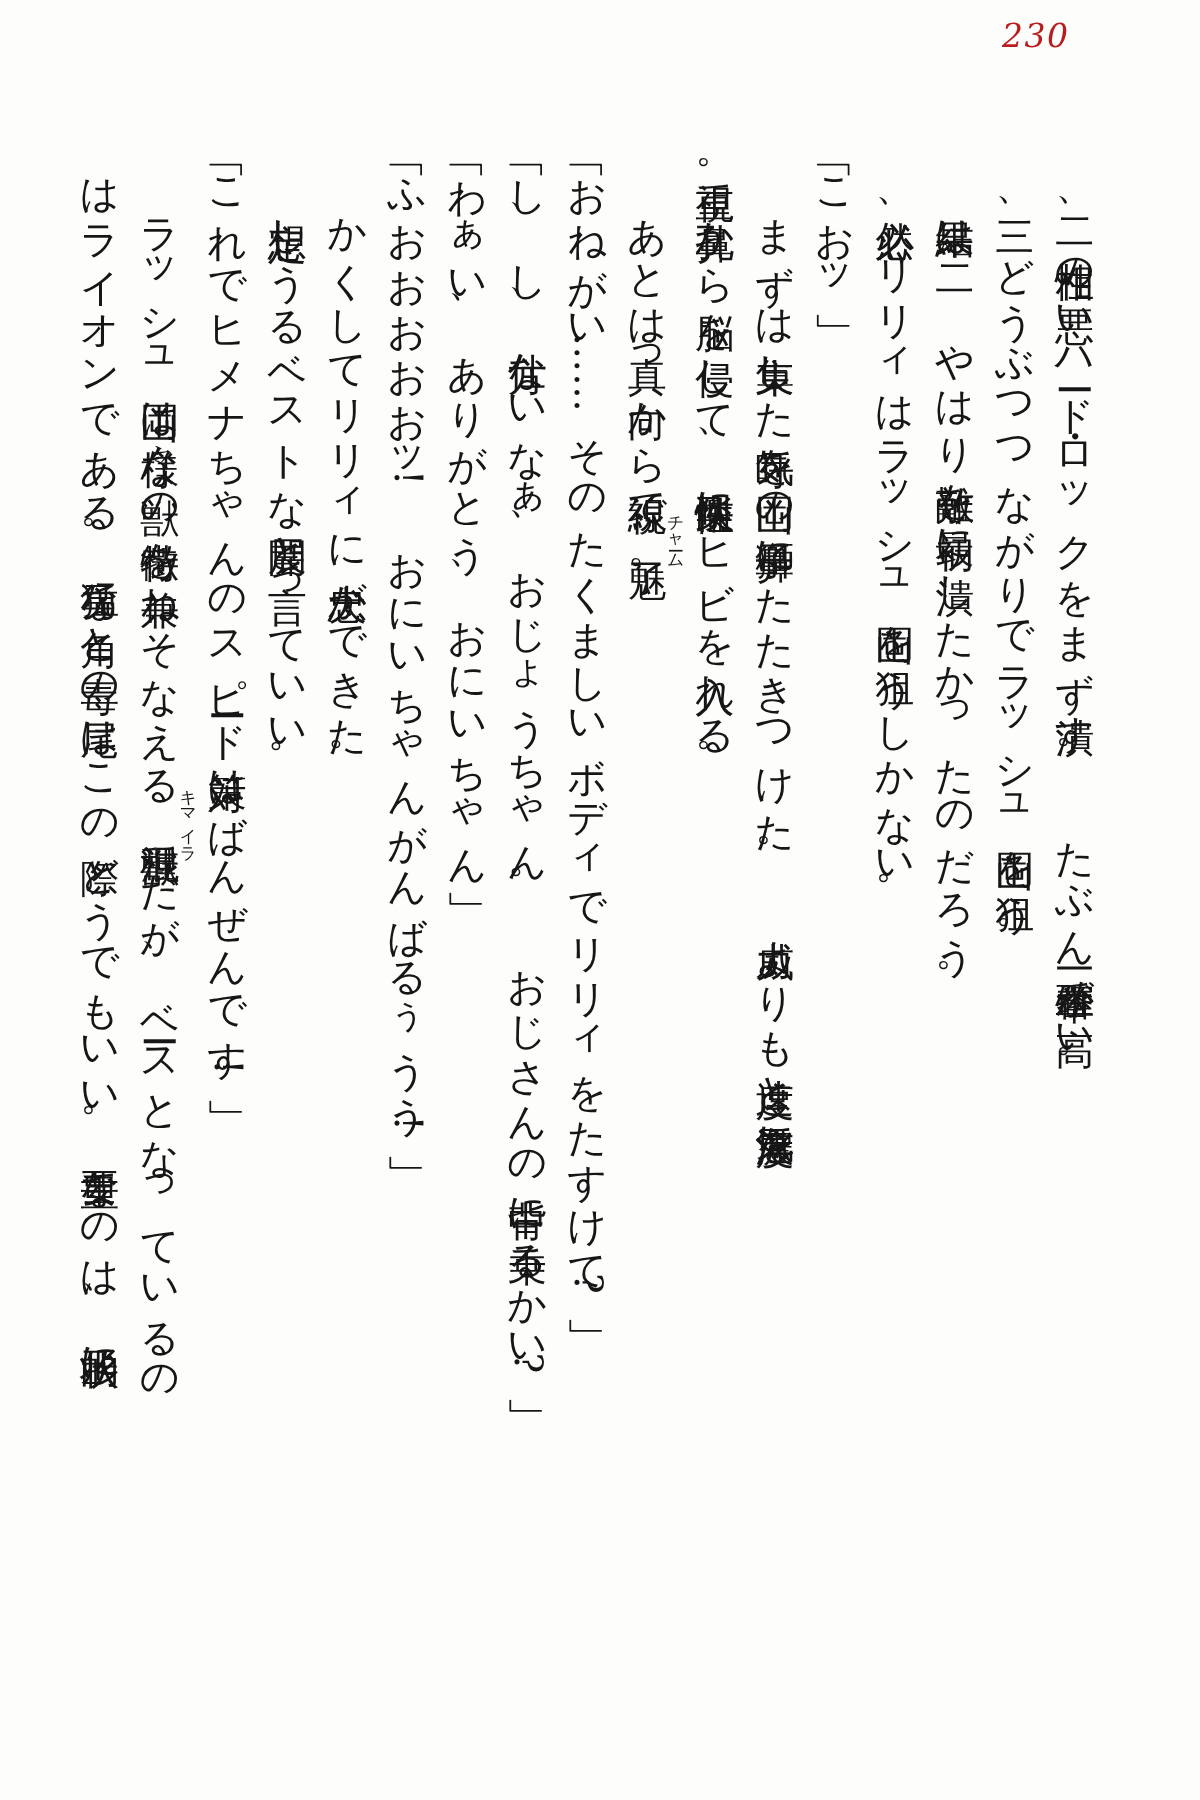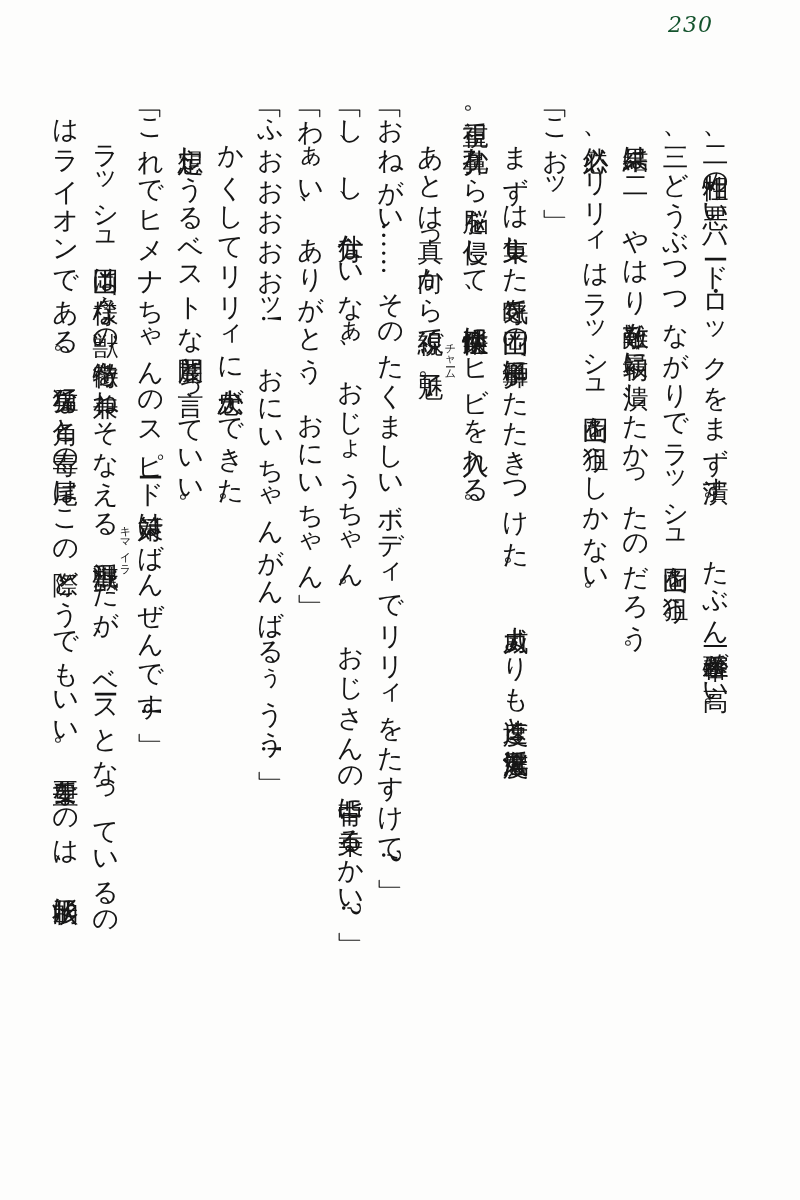--- a/index.html
+++ b/index.html
@@ -15,21 +15,21 @@
     overflow: hidden;
     font-family: "DejaVu Serif", "Liberation Serif", serif;
   }
   .page-number {
     position: absolute;
     top: 12px;
     left: 668px;
     font-size: 22px;
     font-style: italic;
     letter-spacing: 1px;
-    color: #14532d;
+    color: #b91c1c;
     font-family: "DejaVu Serif", "Liberation Serif", serif;
   }
   .text-block {
     position: absolute;
     top: 101px;
     right: 64px;
     height: 1048px;
     writing-mode: vertical-rl;
     text-orientation: mixed;
     font-size: 26px;

